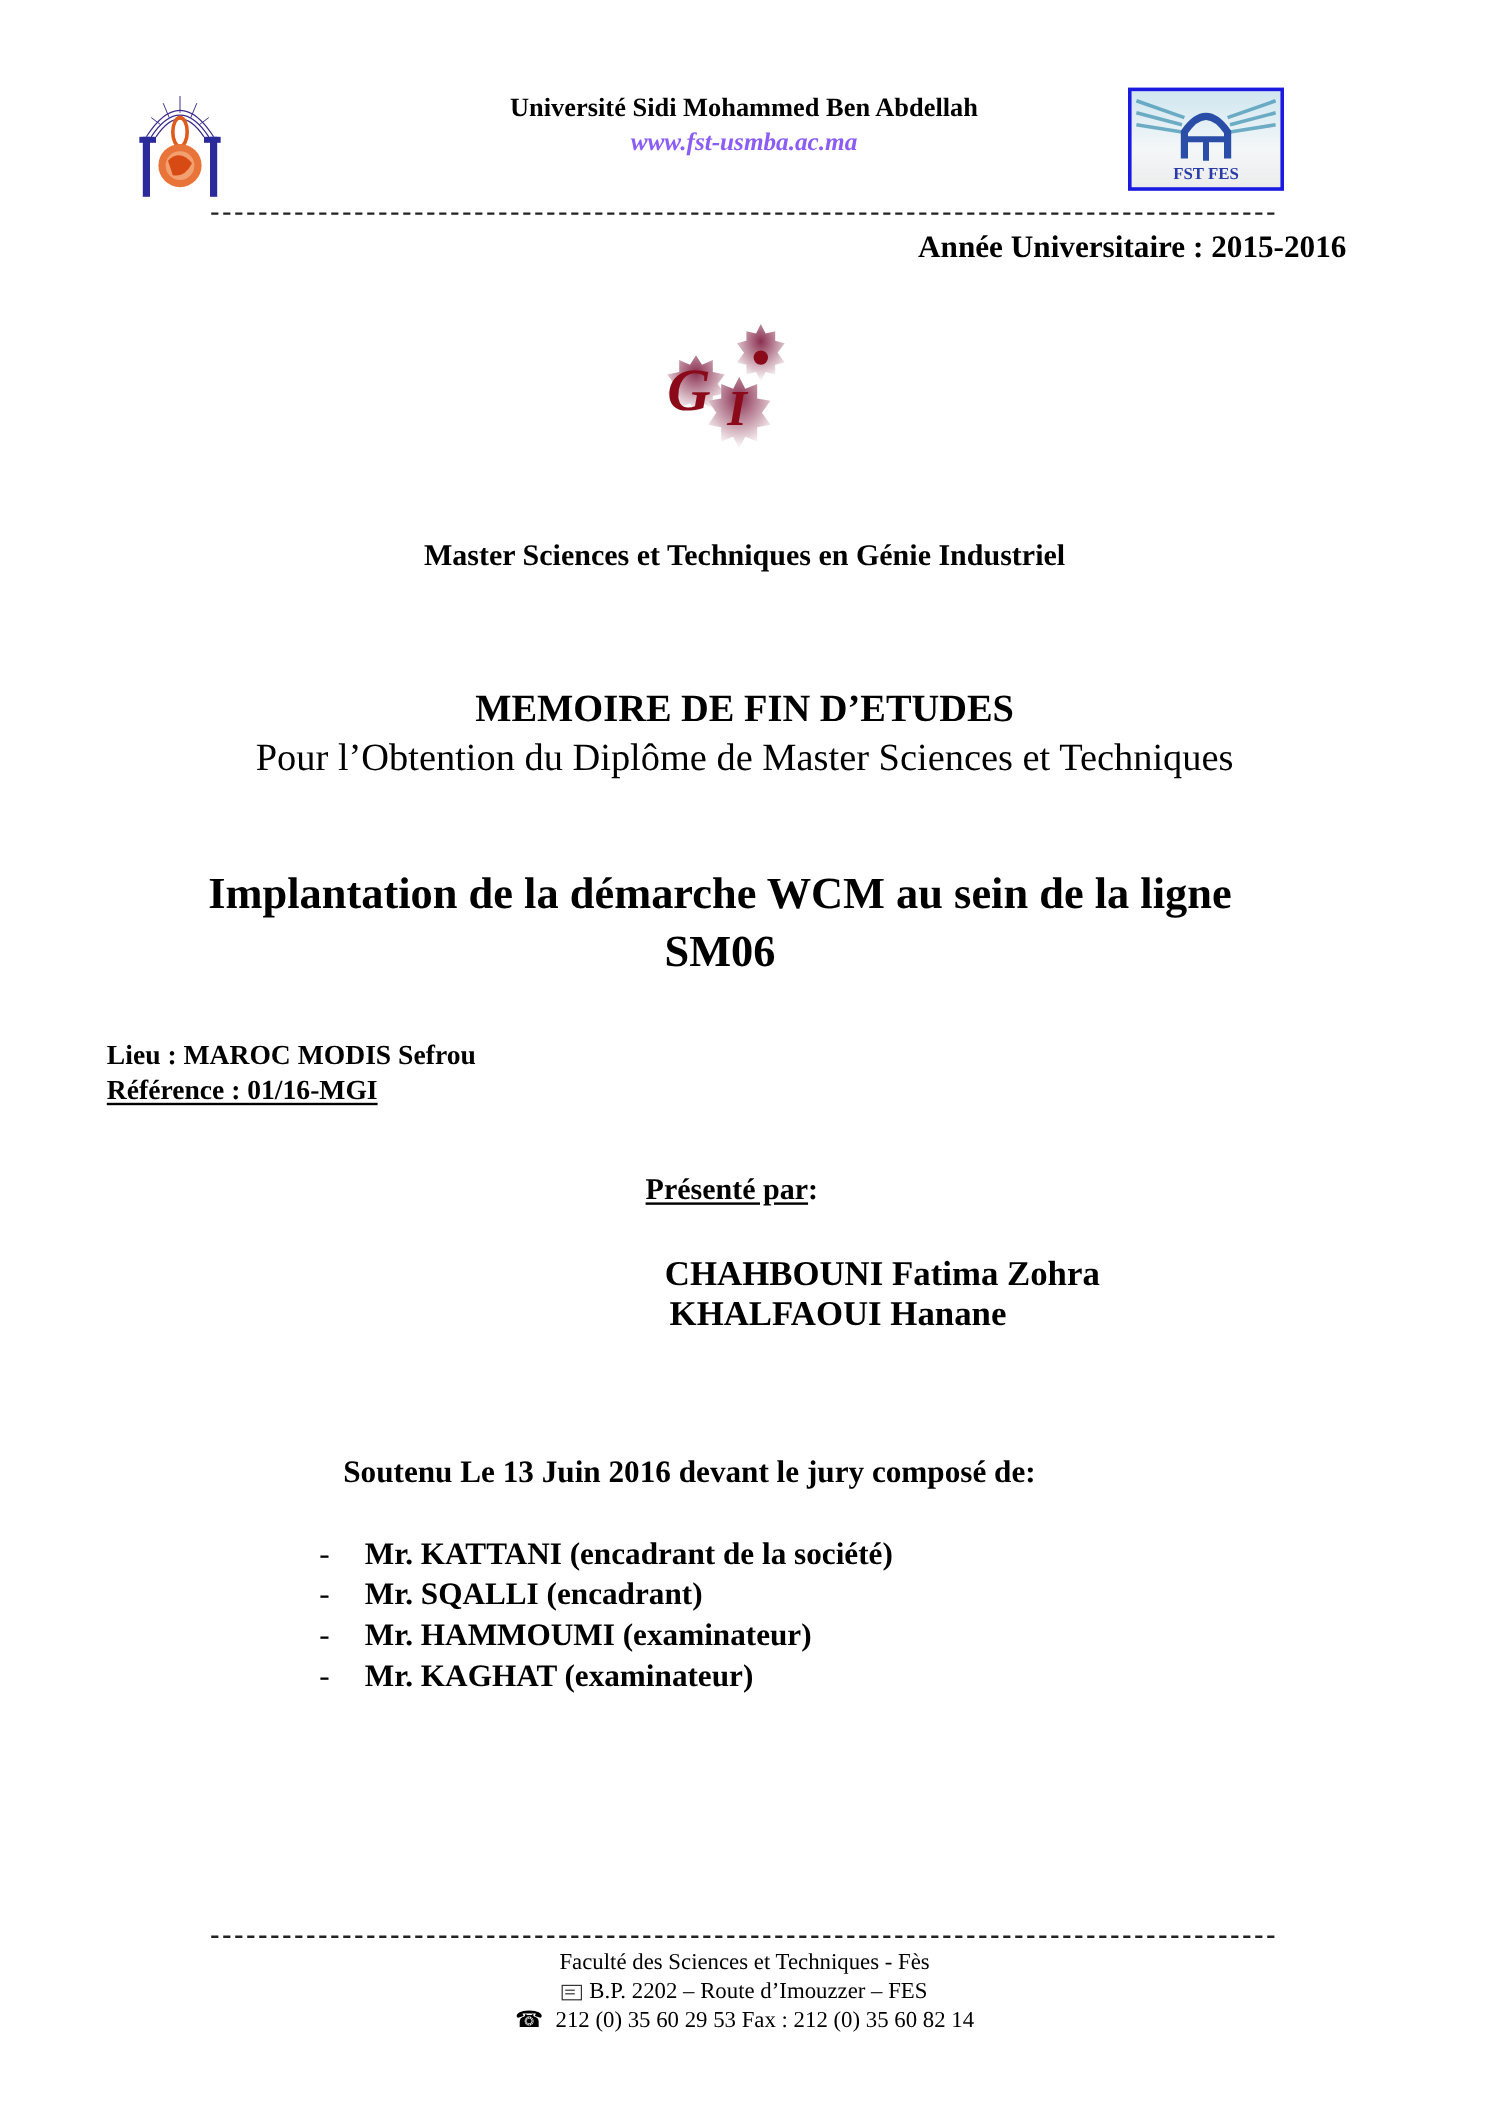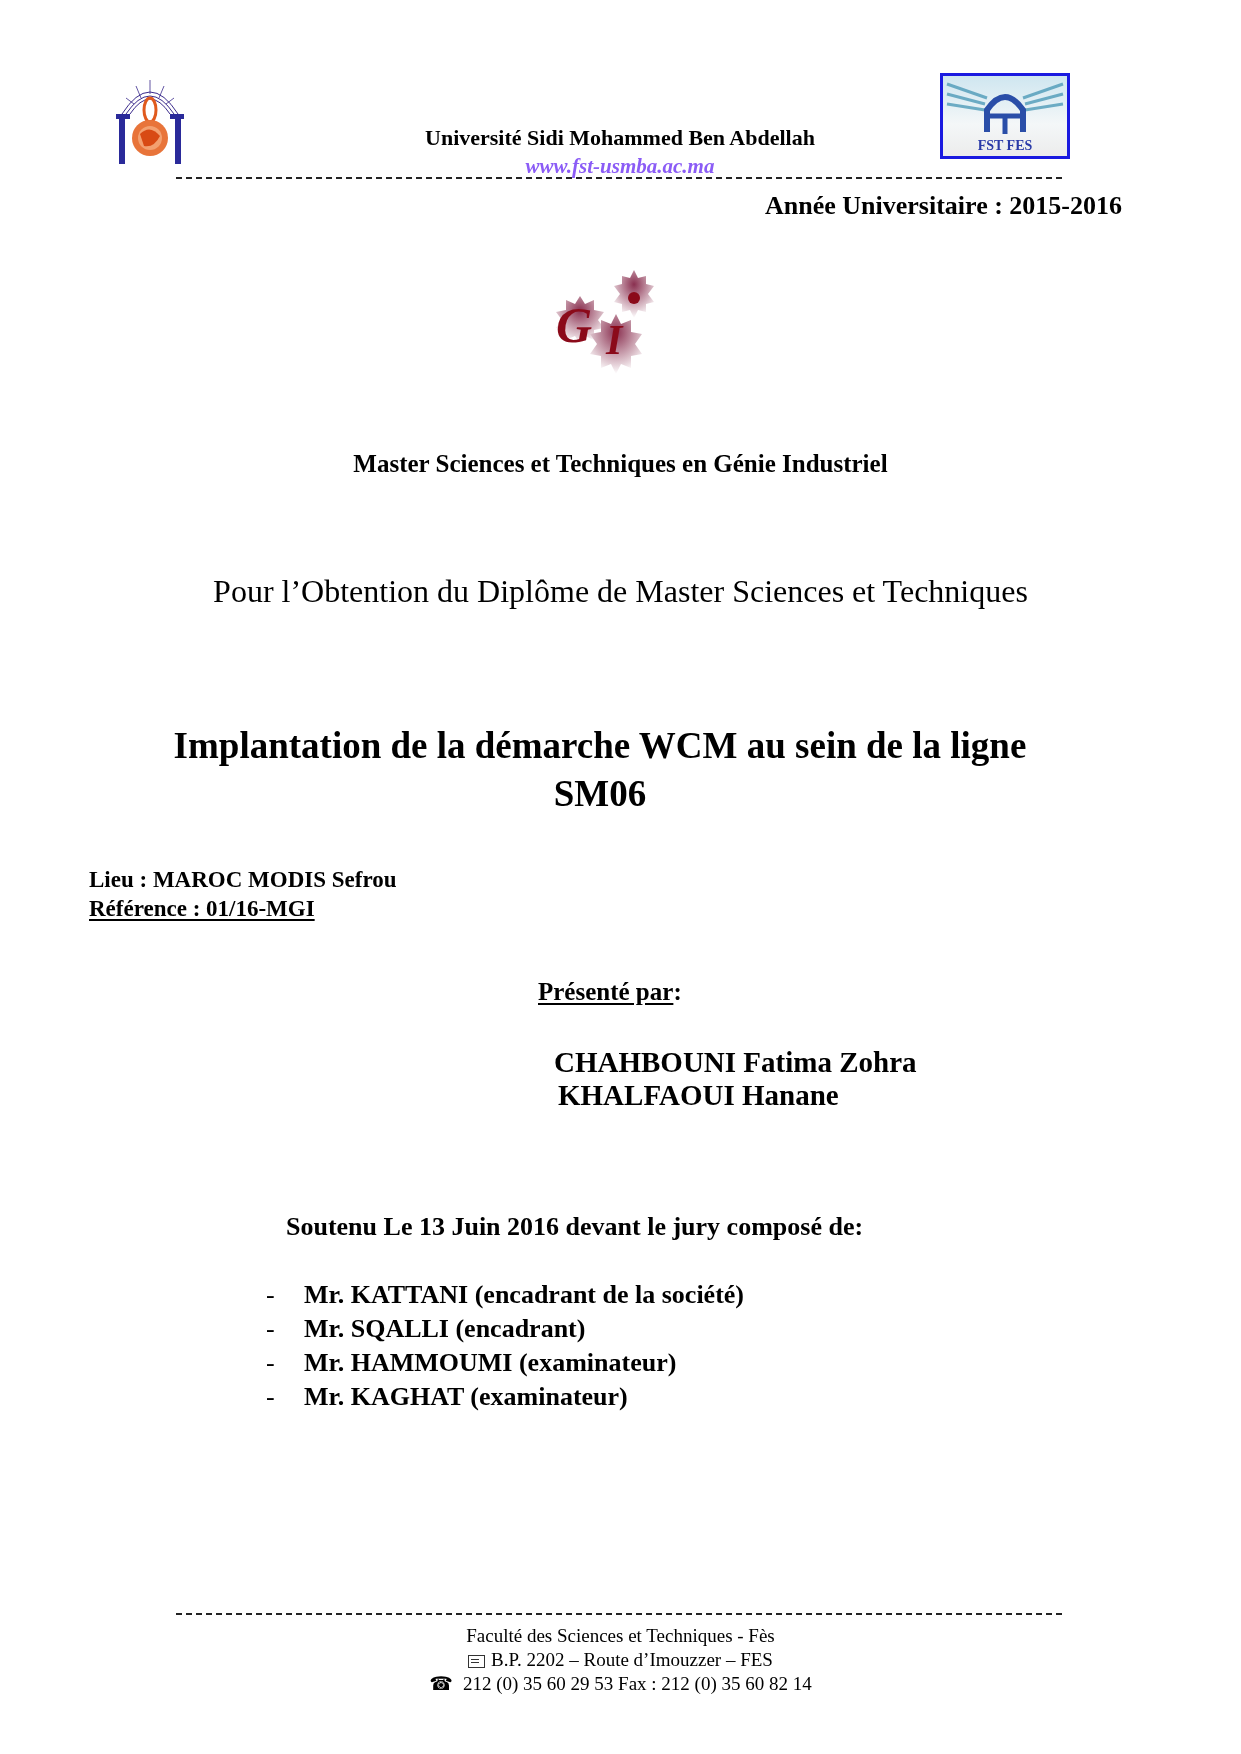--- a/index.html
+++ b/index.html
@@ -2,21 +2,21 @@
 <html><head>
 <meta charset="utf-8">
 <style>
   html, body { margin:0; padding:0; background:#ffffff; }
   body { width:1241px; height:1754px; position:relative; overflow:hidden;
          font-family:"Liberation Serif", "DejaVu Serif", serif; color:#000; }
   .abs { position:absolute; }
   .center { text-align:center; }
   .b { font-weight:bold; }
   .dash { position:absolute; height:0; border-top:2px dashed #222; }
-  .hdr-line { font-size:22px; font-weight:bold; line-height:28px;margin-top:48px; }
+  .hdr-line { font-size:22px; font-weight:bold; line-height:28px; }
   .link { color:#8b5cf6; font-style:italic; font-weight:bold; font-size:21px; }
   .u { text-decoration:underline; text-underline-offset:3px; }
 </style>
 </head>
 <body>
 
 <div class="abs" style="left:116px;top:74px;width:68px;height:92px;">
   <svg width="68" height="92" viewBox="0 0 68 92">
     <g stroke="#3a2a8c" stroke-width="1" fill="none">
       <path d="M6 40 Q34 -4 62 40"></path>
@@ -80,20 +80,21 @@
     <polygon fill="url(#gr)" points="76,46 81,56 91,52 91,64 102,66 95,76 102,86 91,88 91,100 81,96 76,106 71,96 61,100 61,88 50,86 57,76 50,66 61,64 61,52 71,56"></polygon>
     <text x="16" y="74" font-family="Liberation Serif, serif" font-style="italic" font-weight="bold" font-size="50" fill="#8b0a1a">G</text>
     <text x="66" y="86" font-family="Liberation Serif, serif" font-style="italic" font-weight="bold" font-size="42" fill="#8b0a1a">I</text>
     <circle cx="94" cy="30" r="6" fill="#8b0a1a"></circle>
   </svg>
 </div>
 
 <div class="abs center b" style="left:0;width:1241px;top:450px;font-size:25px;">Master Sciences et Techniques en Génie Industriel</div>
 
 <div class="abs center" style="left:0;width:1241px;top:570px;">
+  <div class="b" style="font-size:32px;line-height:40px;">MEMOIRE DE FIN D’ETUDES</div>
   <div style="font-size:32px;line-height:42px;">Pour l’Obtention du Diplôme de Master Sciences et Techniques</div>
 </div>
 
 <div class="abs center b" style="left:0;width:1200px;top:722px;">
   <div style="font-size:37px;line-height:48px;">Implantation de la démarche  WCM au  sein de la ligne</div>
   <div style="font-size:37px;line-height:48px;">SM06</div>
 </div>
 
 <div class="abs b" style="left:89px;top:865px;font-size:23px;line-height:29px;">
   <div>Lieu : MAROC MODIS  Sefrou</div>

